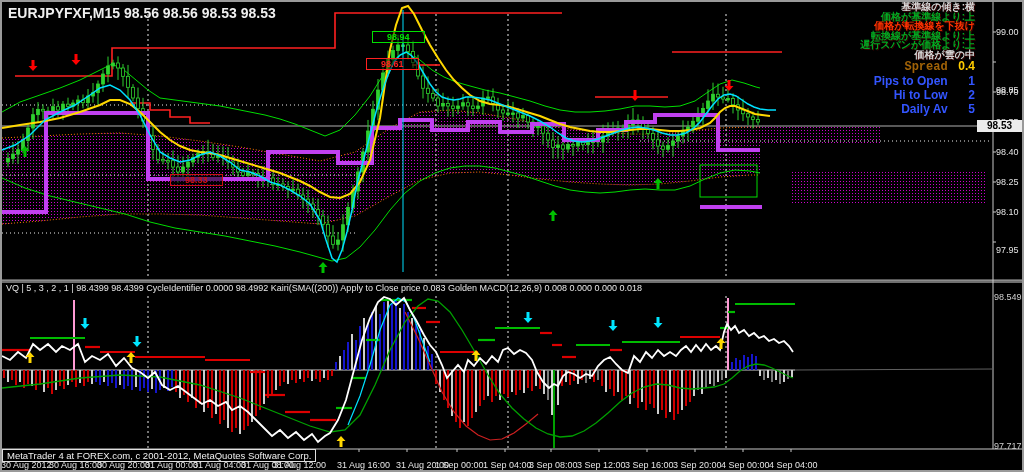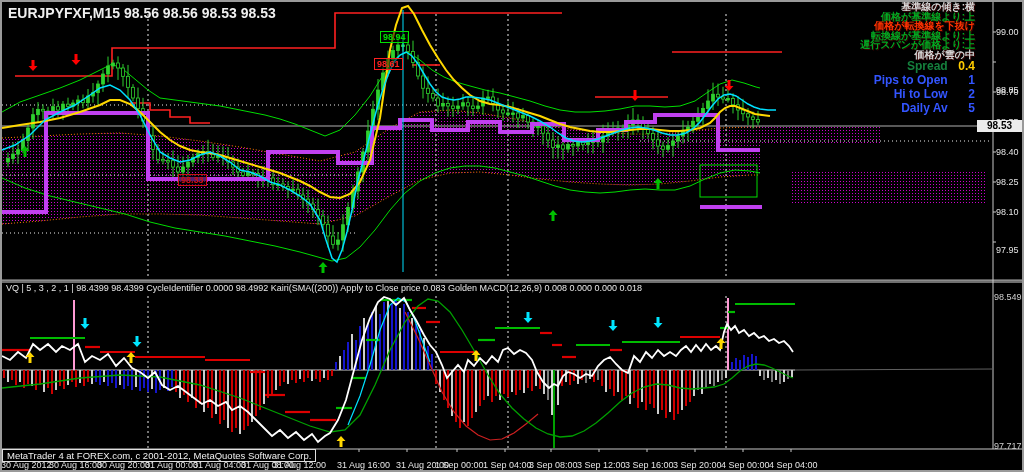--- a/index.html
+++ b/index.html
@@ -10,32 +10,32 @@
   .symbol-title{position:absolute;left:8px;top:5px;color:#efefef;font-size:14px;font-weight:bold;z-index:20;}
   #chart-svg{position:absolute;left:0;top:0;z-index:5;}
   
   .info-panel{position:absolute;right:49px;top:2px;text-align:right;z-index:22;}
   .jline{font-size:10px;font-weight:bold;line-height:9.5px;text-shadow:1px 1px 0 #3a0000;}
   .jl-white{color:#d6d6d6;} .jl-green{color:#00aa22;} .jl-red{color:#ff3300;}
   .big-price{font-size:20px;font-weight:bold;color:#00e600;margin-top:3px;line-height:21px;}
   .irow{font-size:12px;font-weight:bold;line-height:14px;white-space:nowrap;}
   .irow .lbl{display:inline-block;}
   .irow .val{display:inline-block;width:24px;text-align:right;}
-  .lbl-spread{color:#15803d;} .val-spread{color:#ffcc00;}
+  .lbl-spread{color:#a16207;font-family:Liberation Mono, monospace;} .val-spread{color:#ffcc00;}
   .lbl-blue,.val-blue{color:#3355ff;}
   
   .price-label{position:absolute;left:996px;width:26px;color:#e4e4e4;font-size:9px;z-index:21;}
   .cur-price-box{position:absolute;left:977px;width:45px;height:12px;background:#ececec;color:#000;
                  font-size:10px;font-weight:bold;text-align:center;line-height:12px;z-index:23;}
   .sub-scale{position:absolute;left:994px;color:#cfcfcf;font-size:9px;z-index:21;}
   .indicator-header{position:absolute;left:6px;top:283px;color:#e8e8e8;font-size:9px;z-index:22;white-space:nowrap;}
   .copyright-box{position:absolute;left:2px;top:449px;border:1px solid #dedede;color:#f0f0f0;
                  font-size:9.5px;padding:0 4px;line-height:11px;height:11px;z-index:22;background:#000;}
   .time-label{position:absolute;top:460px;color:#e4e4e4;font-size:9px;white-space:nowrap;z-index:21;}
-  .chart-tag{position:absolute;font-size:9px;font-weight:bold;line-height:10px;padding:0 2px;z-index:24;background:rgba(0,0,0,.55);margin-left:8px;}
+  .chart-tag{position:absolute;font-size:9px;font-weight:bold;line-height:10px;padding:0 14px;z-index:24;background:rgba(0,0,0,.55);}
 </style>
 </head>
 <body>
 
 <div class="stage">
   <svg id="chart-svg" width="1024" height="472">
     <defs>
       <pattern id="dots" width="3" height="3" patternUnits="userSpaceOnUse">
         <rect width="3" height="3" fill="#000"></rect>
         <rect x="0" y="1" width="1" height="1" fill="#cc00cc"></rect>

